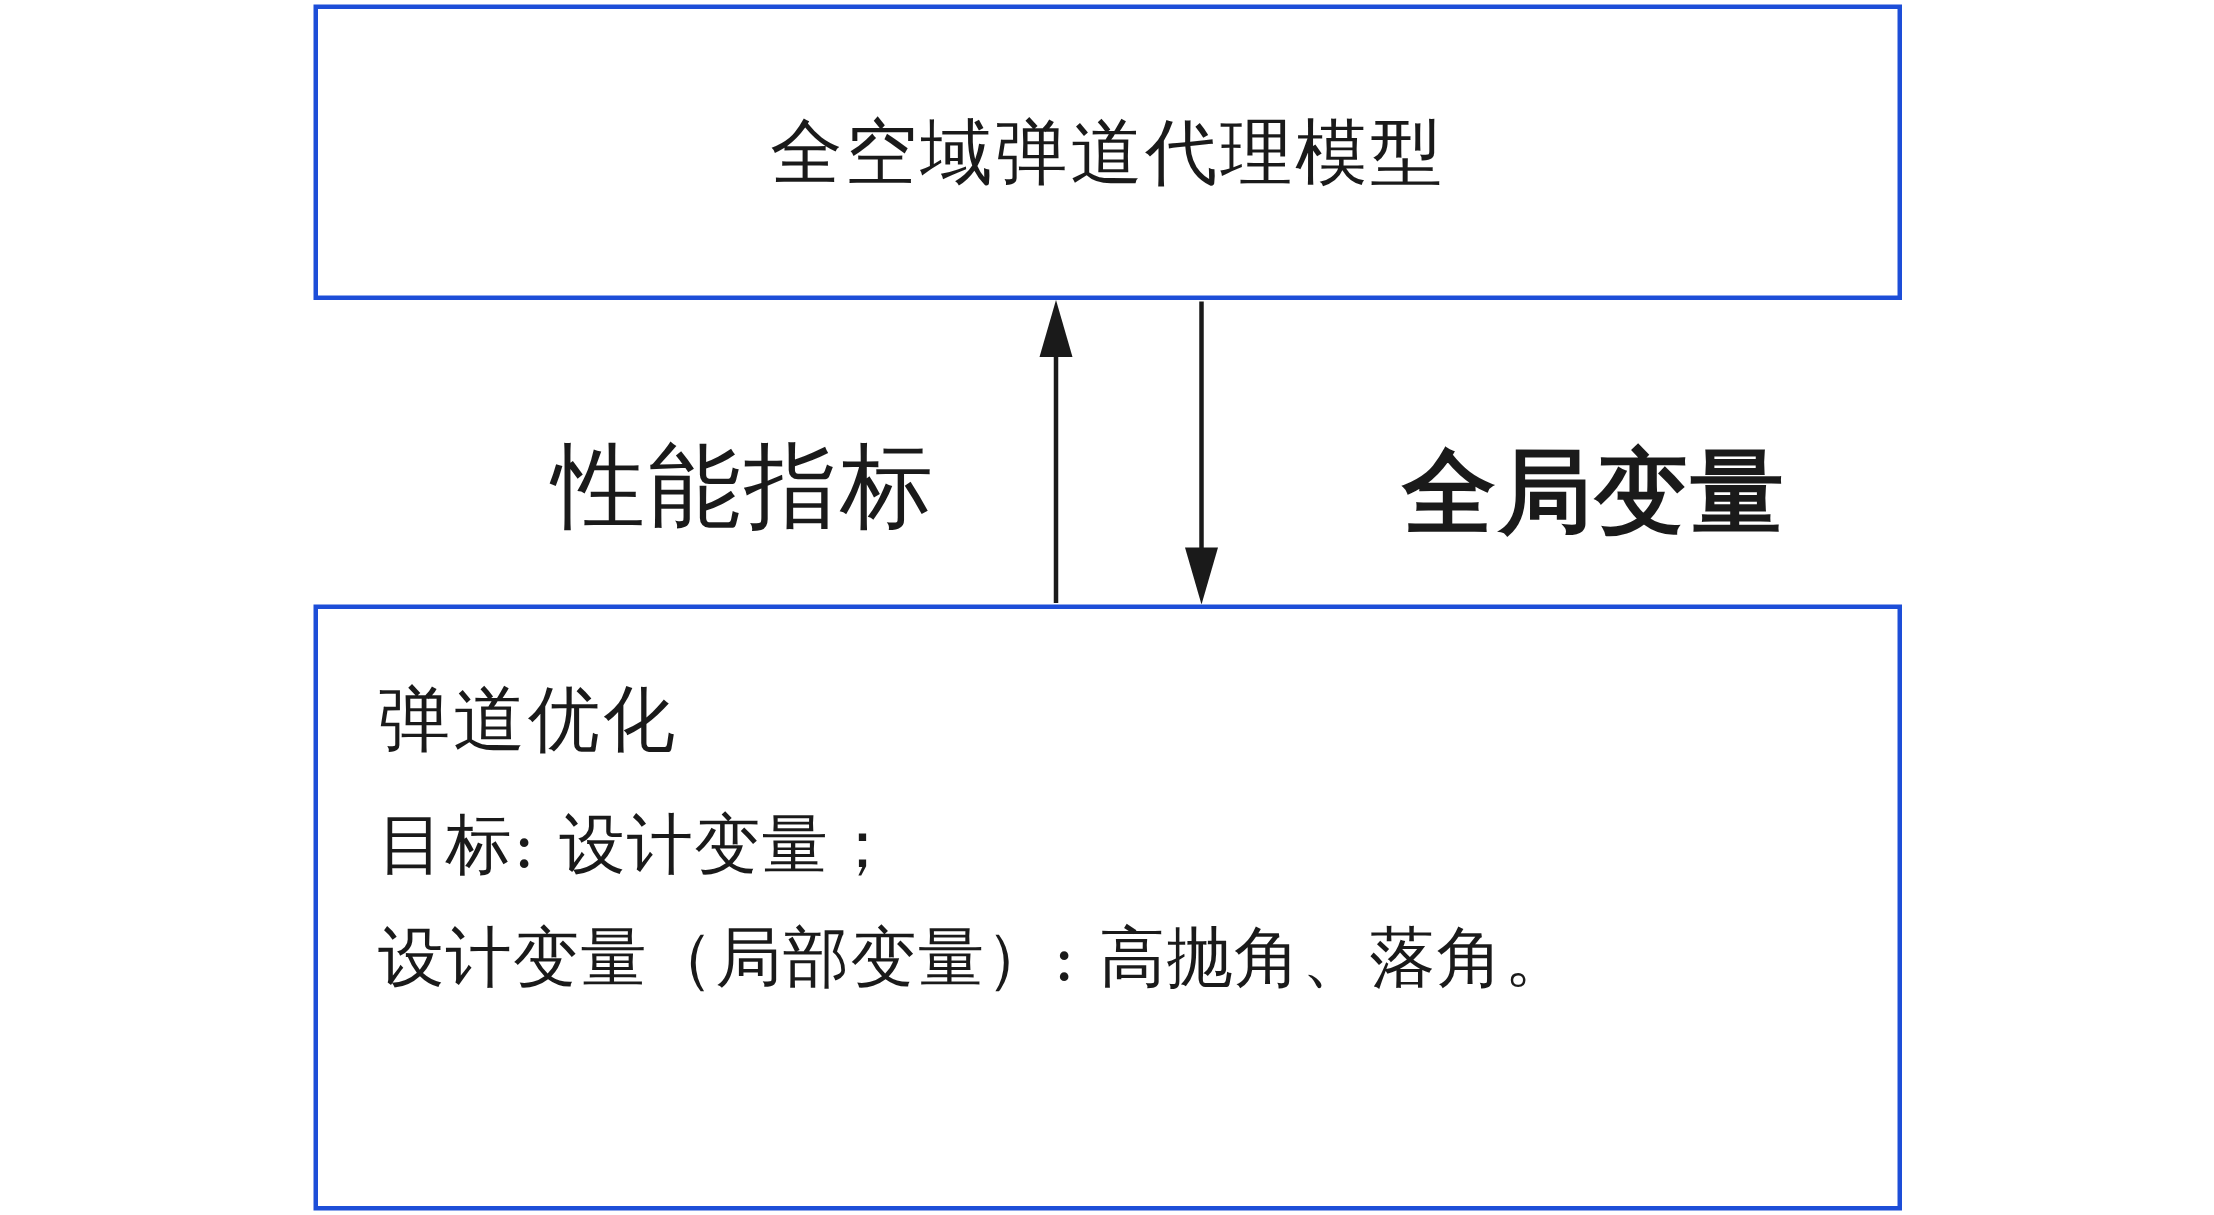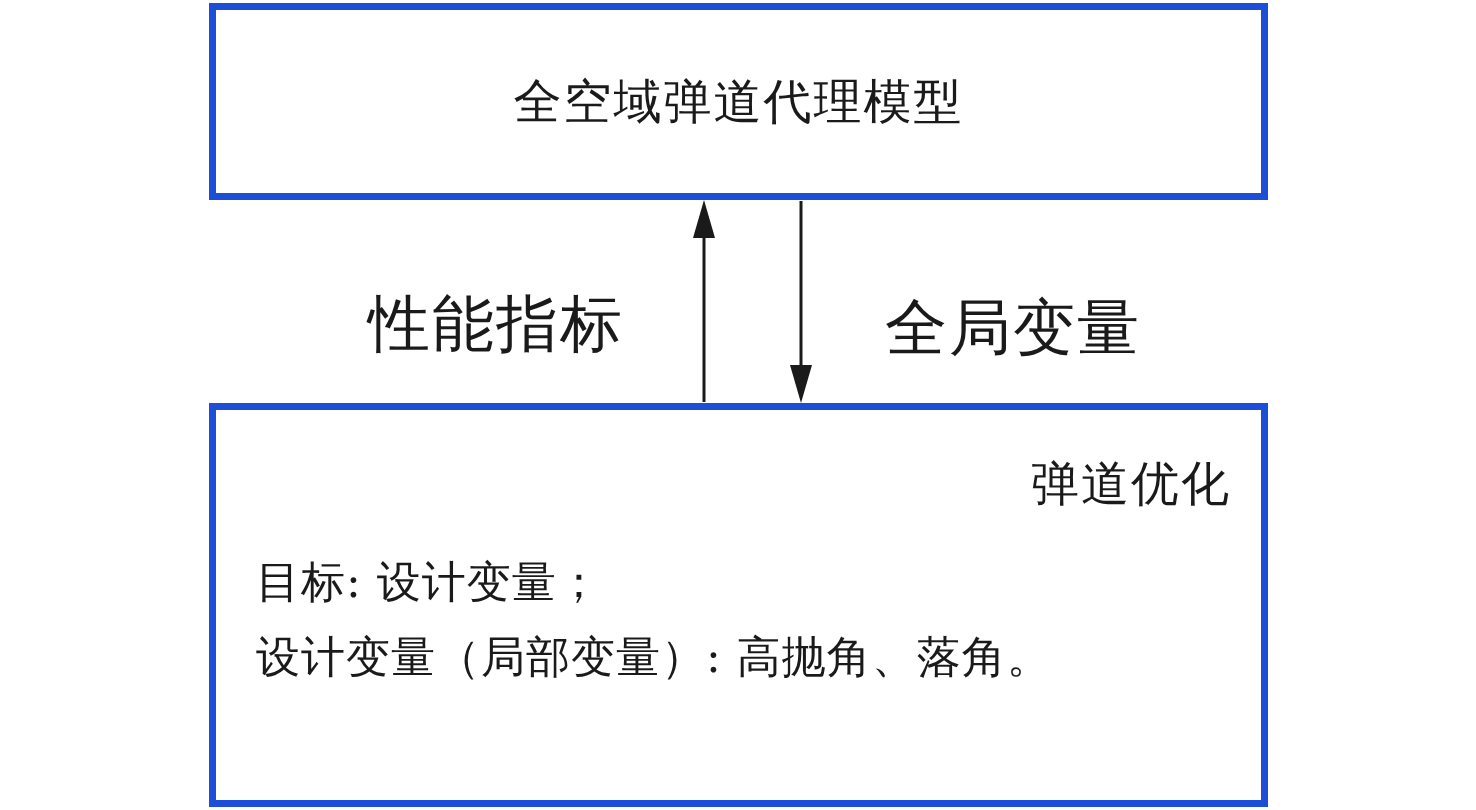--- a/index.html
+++ b/index.html
@@ -10,65 +10,65 @@
     color: #1a1a1a;
     overflow: hidden;
   }
   .canvas {
     position: relative;
     width: 1476px; height: 810px;
     background: #ffffff;
   }
   .box {
     position: absolute;
-    border: 7px solid #1d4ed8;
+    border: 3px solid #1d4ed8;
     background: #ffffff;
   }
   .box-top {
     left: 209px; top: 3px;
     width: 1059px; height: 197px;
     display: flex;
     align-items: center;
     justify-content: center;
   }
   .box-top .box-title {
     font-size: 48px;
     letter-spacing: 2px;
   }
   .box-bottom {
     left: 209px; top: 403px;
     width: 1059px; height: 404px;
     padding: 42px 30px 0 40px;
   }
   .box-bottom .box-title {
     font-size: 48px;
-    text-align: right;
+    text-align: left;
     letter-spacing: 2px;
-    margin-bottom: 28px;
+    margin-bottom: 14px;
   }
   .box-bottom .detail-line {
     font-size: 44px;
     line-height: 75px;
     white-space: nowrap;
     letter-spacing: 1px;
   }
   .arrow-layer {
     position: absolute;
     left: 0; top: 0;
     width: 1476px; height: 810px;
     pointer-events: none;
   }
   .arrow-label {
     position: absolute;
     font-size: 62px;
     letter-spacing: 2px;
     white-space: nowrap;
   }
   .label-left  { left: 368px; top: 282px; }
-  .label-right { left: 885px; top: 286px; }
+  .label-right { left: 935px; top: 286px; font-weight: bold; }
 </style>
 </head>
 <body>
 
 <div class="canvas">
 
   <div class="box box-top">
     <div class="box-title">全空域弹道代理模型</div>
   </div>
 

